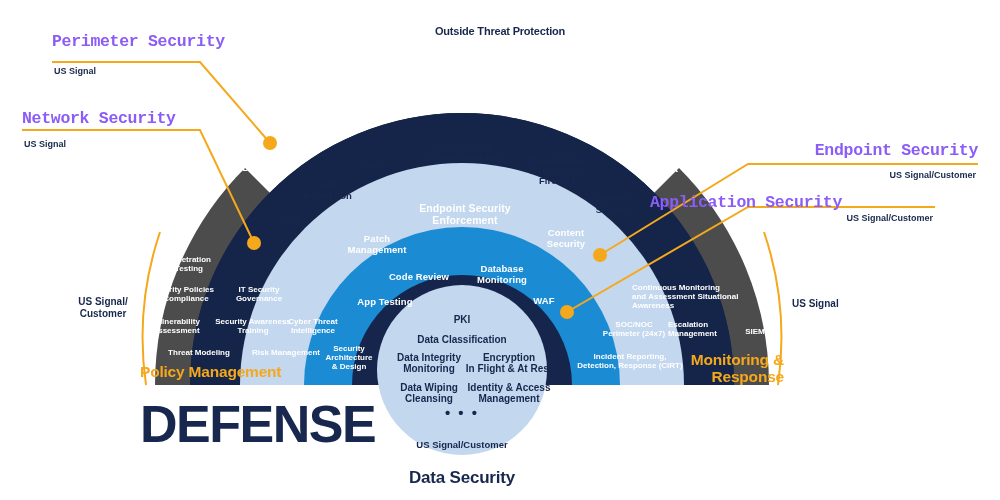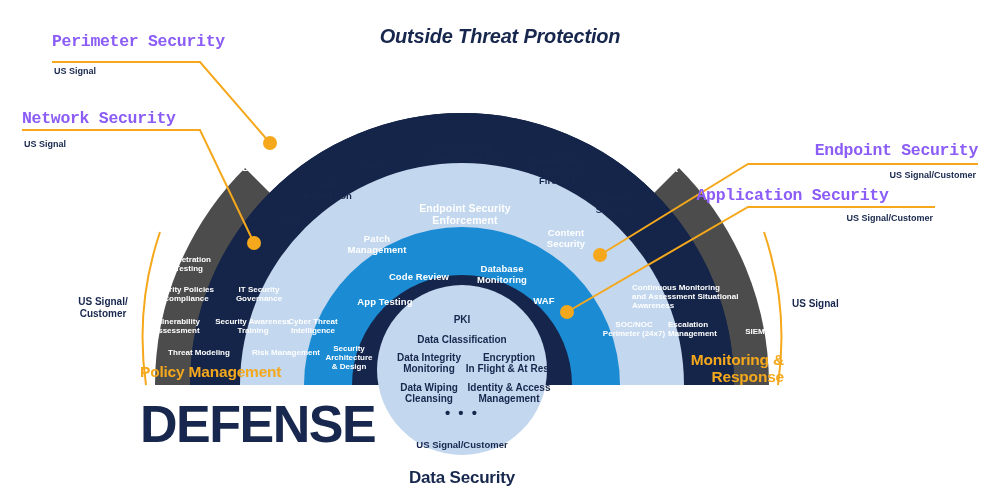--- a/index.html
+++ b/index.html
@@ -23,21 +23,21 @@
   
   .core-lbl{color:#17274d;font-weight:bold;font-size:10px;}
   .core-title{color:#17274d;font-weight:bold;font-size:17px;letter-spacing:-.2px;}
   .core-sub{color:#17274d;font-weight:bold;font-size:9.5px;}
   .core-dots{color:#17274d;font-weight:bold;font-size:15px;letter-spacing:2px;line-height:.6;}
 
   
   .panel-title{color:#f5a81c;font-weight:bold;font-size:15.5px;line-height:1.08;letter-spacing:-.2px;}
 
   
-  .heading{color:#17274d;font-weight:bold;font-size:20px;letter-spacing:-.2px;font-style:italic;}
+  .heading{color:#17274d;font-weight:bold;font-size:11px;letter-spacing:-.2px;}
 
   
   .callout-title{color:#8b5cf6;font-weight:bold;font-size:16.5px;letter-spacing:-.3px;white-space:nowrap;font-family:Liberation Mono, monospace;}
   .callout-sub{color:#17274d;font-weight:bold;font-size:9px;white-space:nowrap;}
   .side-note{color:#17274d;font-weight:bold;font-size:10px;line-height:1.2;}
 
   
   .bigword{color:#17274d;font-weight:bold;font-size:52px;letter-spacing:-1.5px;line-height:1;}
 </style>
 </head>
@@ -119,21 +119,21 @@
     <div class="lbl callout-title" style="left:22px;top:110px;width:280px;text-align:left;">Network Security</div>
     <div class="lbl callout-sub" style="left:24px;top:139px;width:260px;text-align:left;">US Signal</div>
   </div>
 
   <div>
     <div class="lbl callout-title" style="left:700px;top:142px;width:278px;text-align:right;">Endpoint Security</div>
     <div class="lbl callout-sub" style="left:700px;top:170px;width:276px;text-align:right;">US Signal/Customer</div>
   </div>
 
   <div>
-    <div class="lbl callout-title" style="left:650px;top:187px;width:285px;text-align:center;">Application Security</div>
+    <div class="lbl callout-title" style="left:650px;top:194px;width:285px;text-align:left;">Application Security</div>
     <div class="lbl callout-sub" style="left:650px;top:213px;width:283px;text-align:right;">US Signal/Customer</div>
   </div>
 
   <div class="lbl side-note" style="left:60px;top:296px;width:86px;text-align:center;">
     <div>US Signal/</div>
     <div>Customer</div>
   </div>
   <div class="lbl side-note" style="left:792px;top:298px;width:90px;text-align:left;">US Signal</div>
 
   <div class="lbl ring-lbl" style="left:281px;top:105px;width:90px;">
@@ -255,20 +255,24 @@
   </div>
   <div class="lbl gray-lbl" style="left:588px;top:320px;width:92px;text-align:center;">
     <div>SOC/NOC</div>
     <div>Perimeter (24x7)</div>
   </div>
   <div class="lbl gray-lbl" style="left:668px;top:320px;width:76px;text-align:left;">
     <div>Escalation</div>
     <div>Management</div>
   </div>
   <div class="lbl gray-lbl" style="left:730px;top:327px;width:50px;text-align:center;">SIEM</div>
+  <div class="lbl gray-lbl" style="left:566px;top:352px;width:128px;text-align:center;">
+    <div>Incident Reporting,</div>
+    <div>Detection, Response (CIRT)</div>
+  </div>
   <div class="lbl panel-title" style="left:660px;top:352px;width:124px;text-align:right;">
     <div>Monitoring &amp;</div>
     <div>Response</div>
   </div>
 
   <div class="lbl bigword" style="left:140px;top:398px;width:220px;text-align:center;">DEFENSE</div>
 
 </div>
 
 </body></html>

